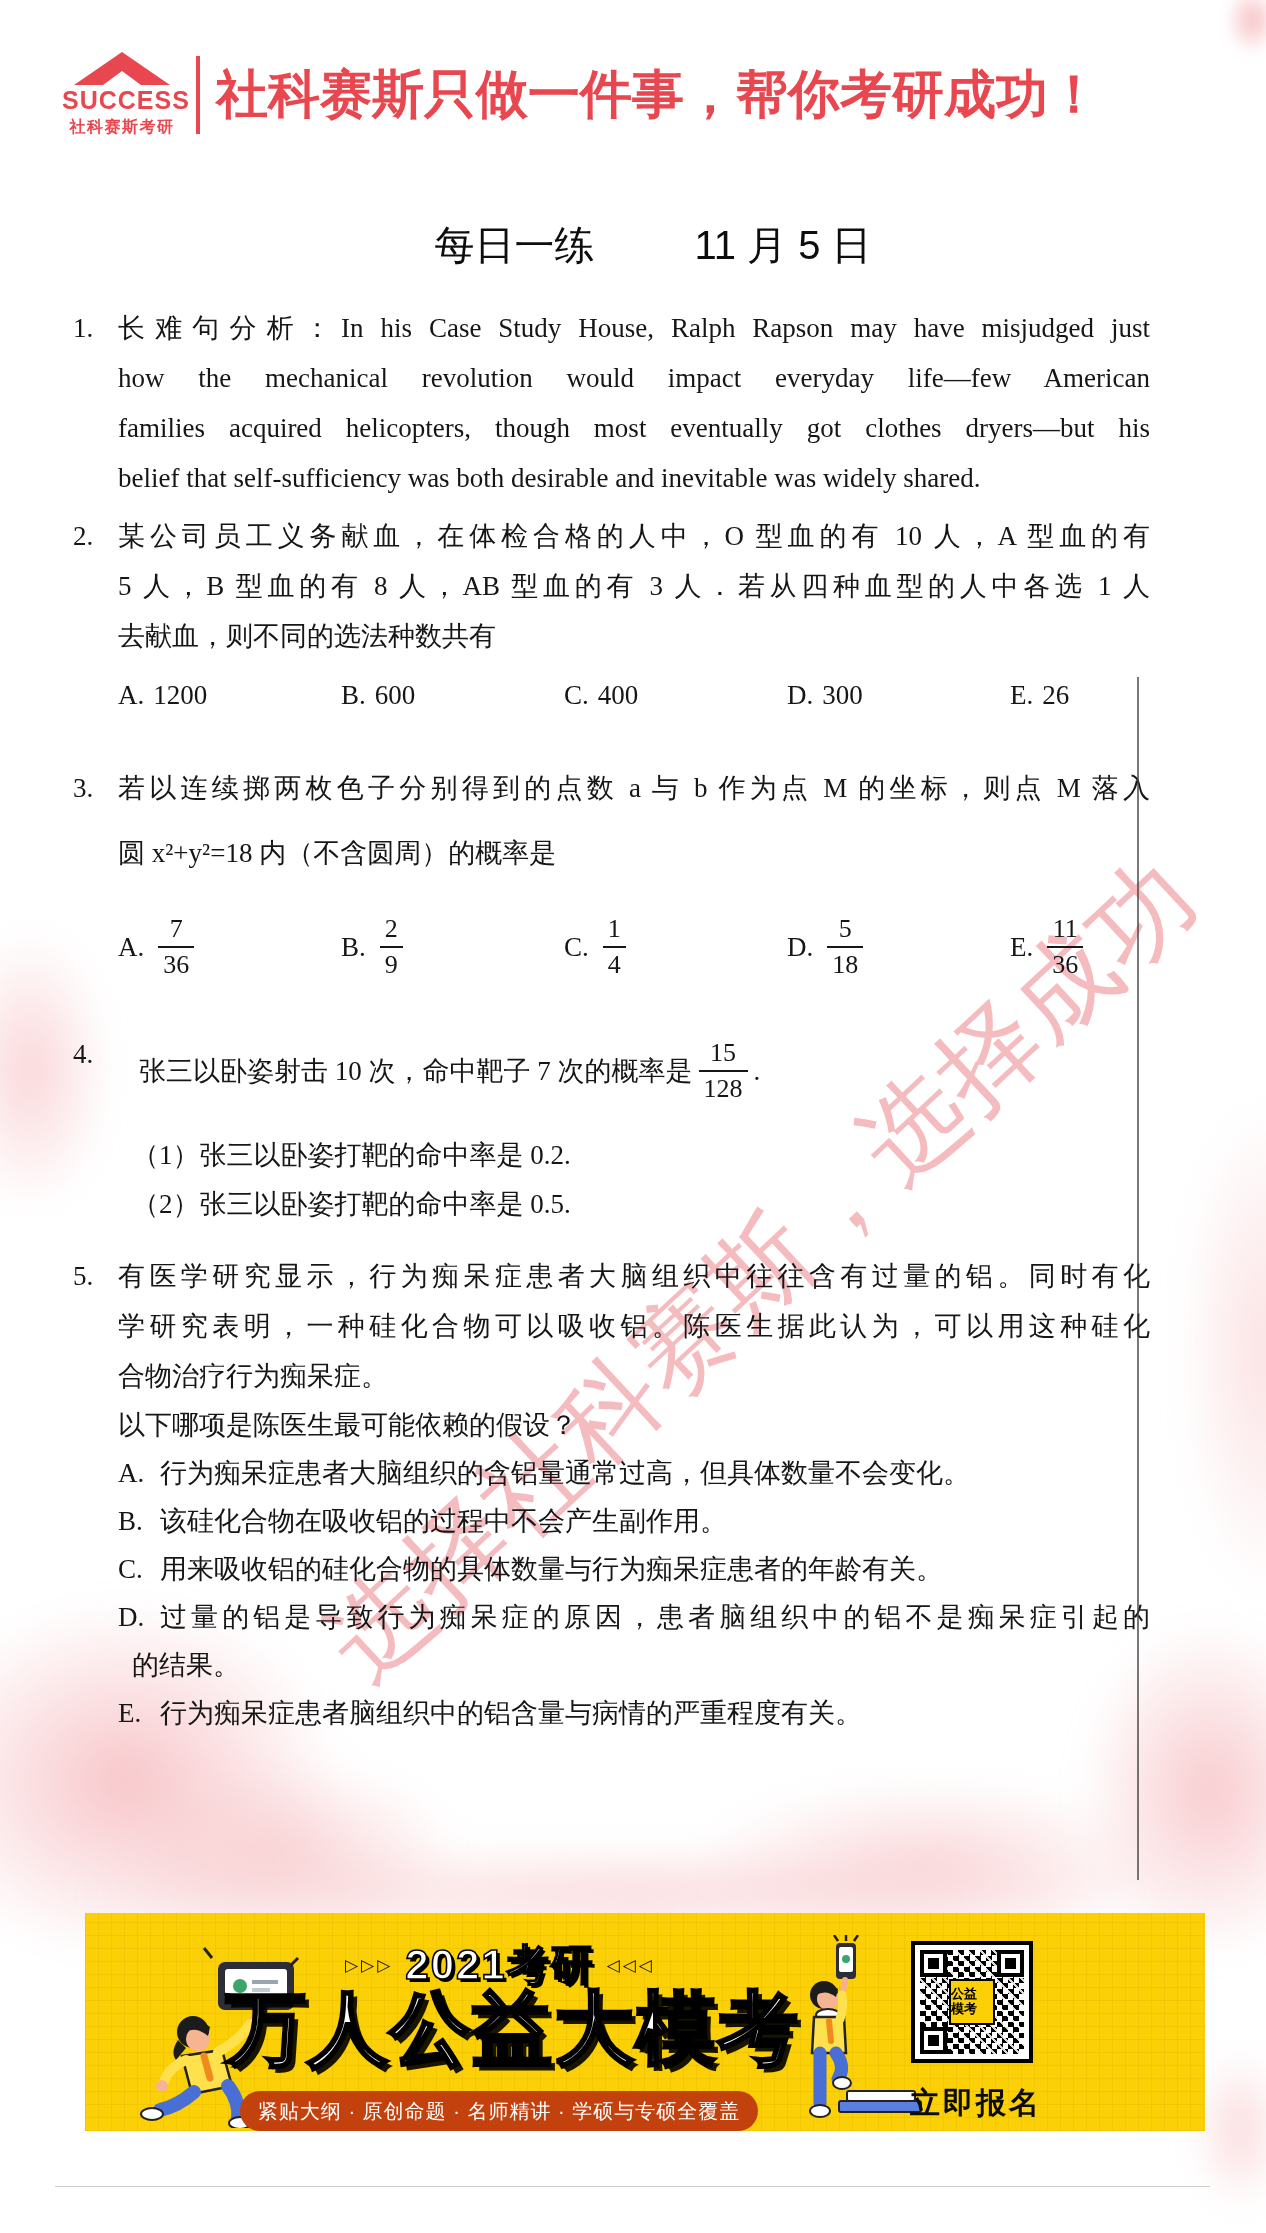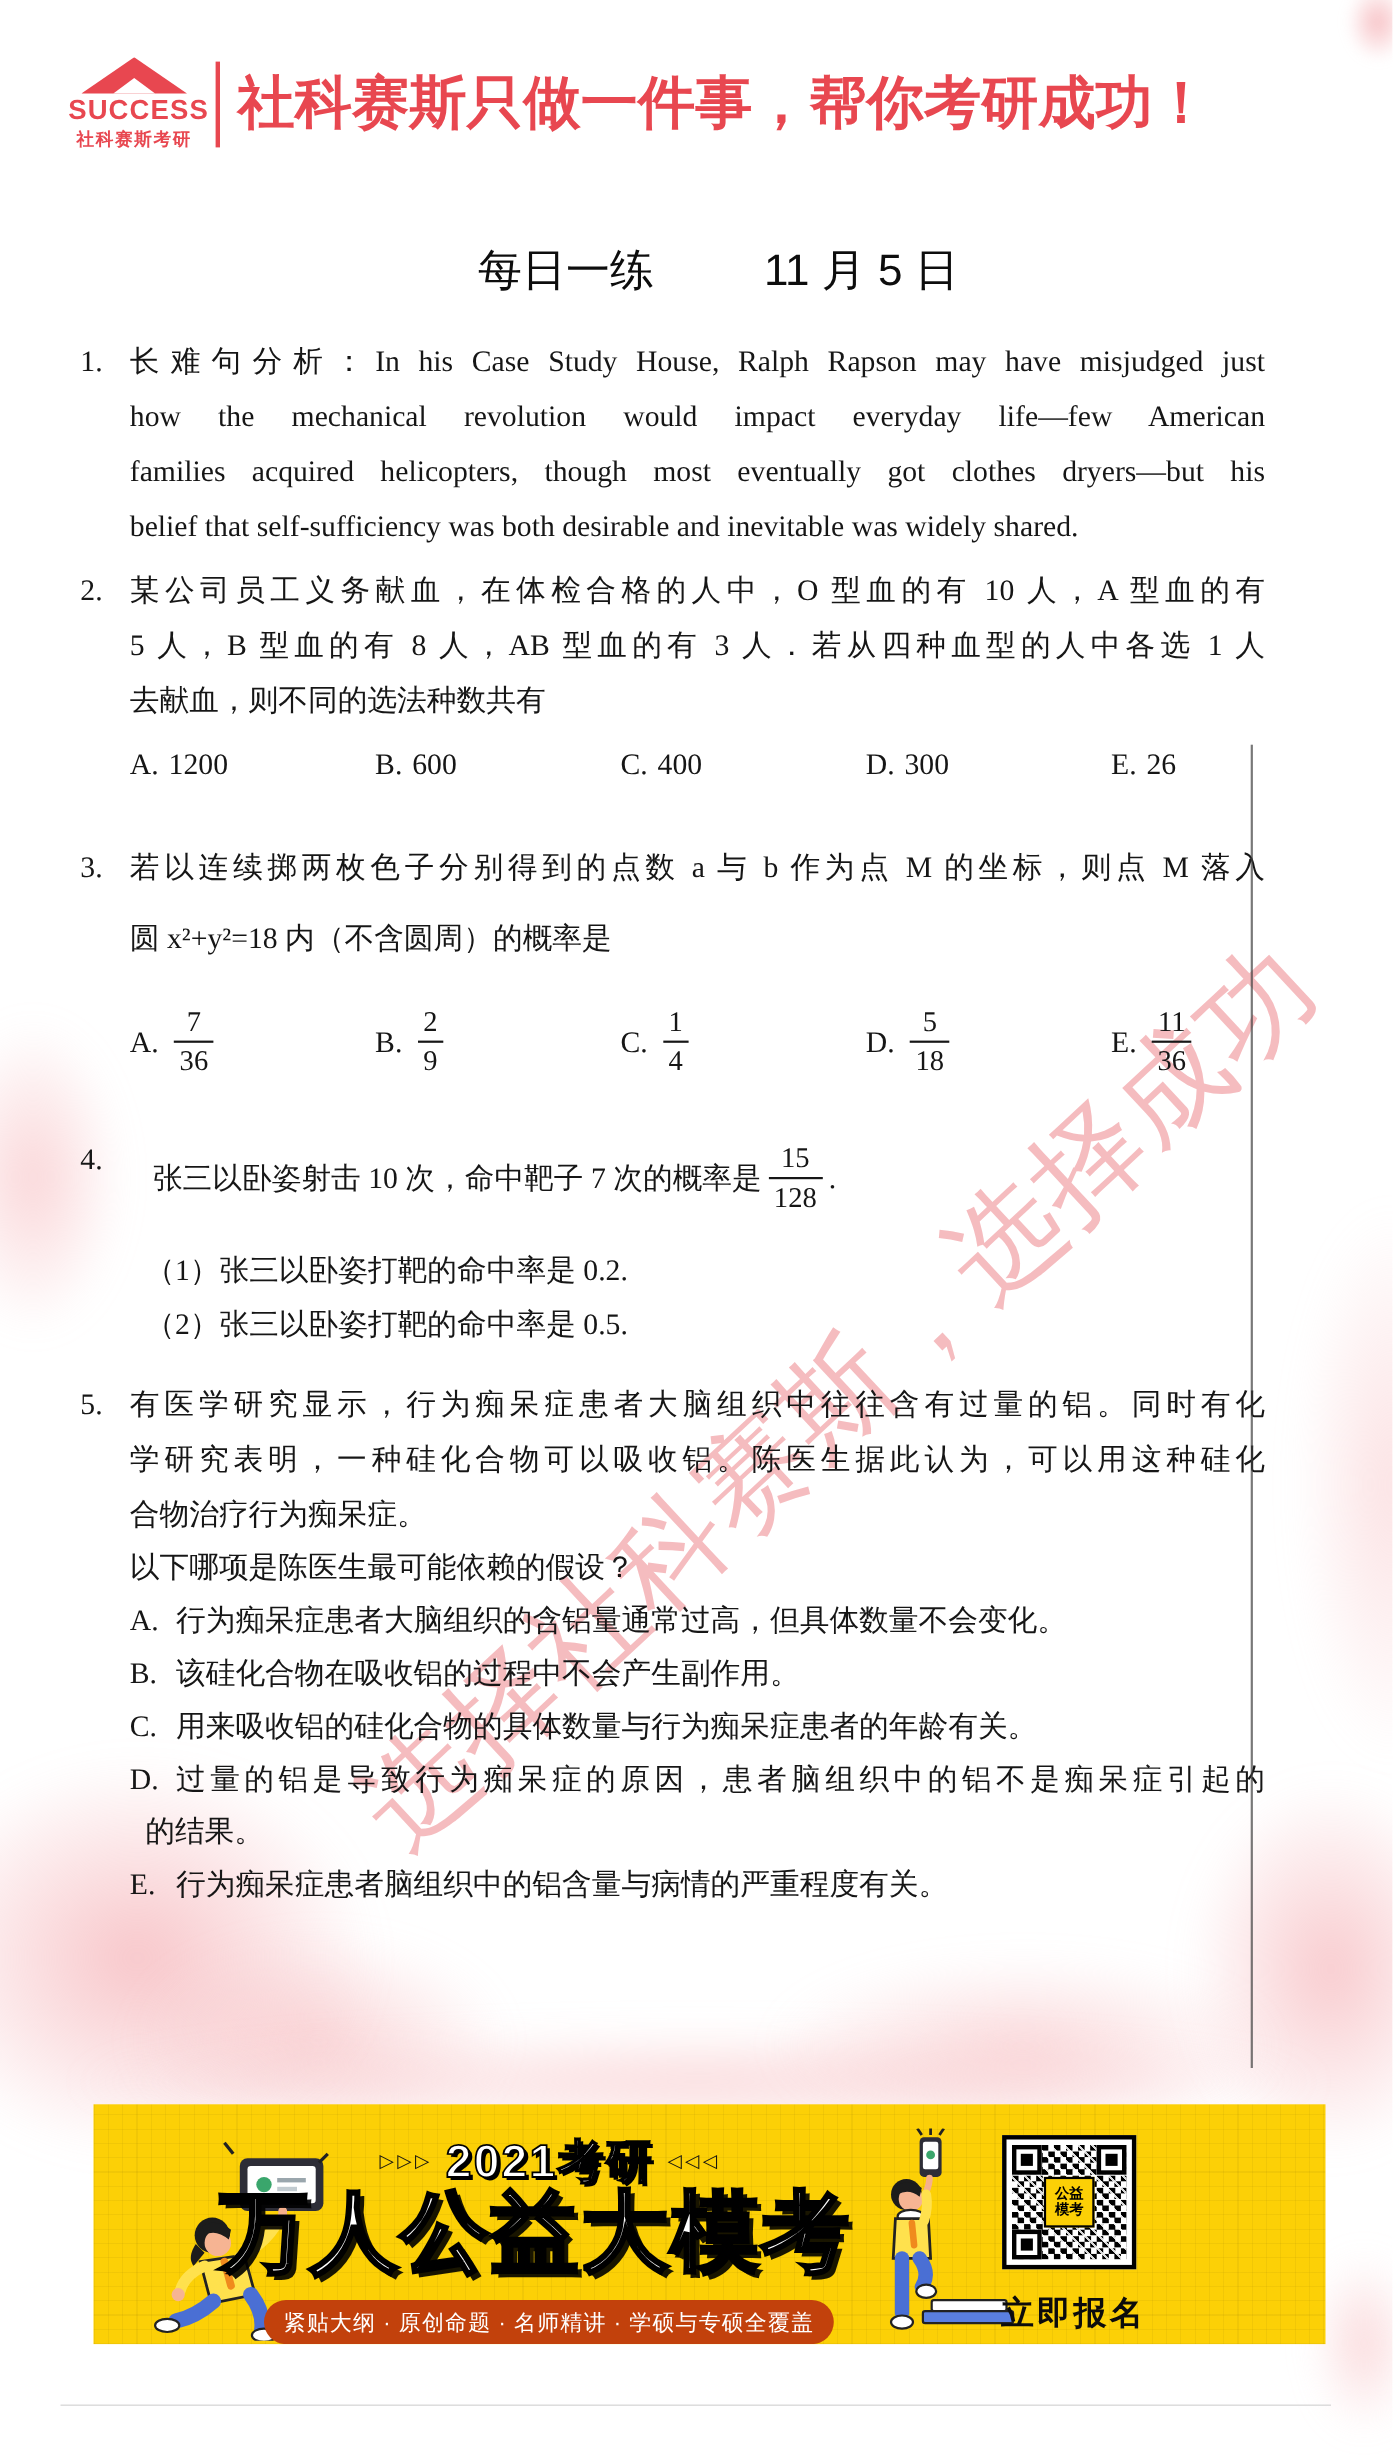--- a/index.html
+++ b/index.html
@@ -76,41 +76,41 @@
 
   
   .banner{position:absolute;left:85px;top:1913px;width:1120px;height:218px;background:#FCD006;z-index:3;overflow:hidden;}
   .banner-grid{position:absolute;inset:0;
      background-image:repeating-linear-gradient(0deg,rgba(0,0,0,.045) 0 1px,transparent 1px 13px),
                       repeating-linear-gradient(90deg,rgba(0,0,0,.045) 0 1px,transparent 1px 13px);}
   .banner-tag{position:absolute;top:24px;left:115px;width:600px;display:flex;justify-content:center;align-items:center;gap:12px;}
   .arrows{font-family:"DejaVu Sans",sans-serif;font-size:17px;color:#111;letter-spacing:3px;font-weight:700;}
   .yeartag{font-family:"Liberation Sans","DejaVu Sans",sans-serif;font-weight:900;font-size:42px;color:#fff;
            -webkit-text-stroke:1.6px #000;text-shadow:3px 3px 0 #000;letter-spacing:2px;}
-  .banner-title{position:absolute;top:70px;left:115px;width:600px;text-align:left;
+  .banner-title{position:absolute;top:70px;left:115px;width:600px;text-align:right;
            font-family:"Liberation Sans","DejaVu Sans",sans-serif;font-weight:900;font-size:80px;line-height:1.15;
            color:#fff;-webkit-text-stroke:3px #000;text-shadow:5px 5px 0 rgba(0,0,0,.9);letter-spacing:2px;white-space:nowrap;}
   .banner-pill{position:absolute;top:178px;left:155px;width:518px;height:40px;background:#c2410c;border-radius:20px;
            color:#fff;display:flex;align-items:center;justify-content:center;
            font-family:"Liberation Sans","DejaVu Sans",sans-serif;font-size:20px;letter-spacing:1px;white-space:nowrap;}
   .girl1{position:absolute;left:15px;top:15px;}
   .girl2{position:absolute;left:695px;top:22px;}
   .books{position:absolute;left:752px;top:176px;}
   .qr{position:absolute;left:826px;top:28px;width:122px;height:122px;background:#fff;border:4px solid #000;
       box-sizing:border-box;padding:5px;}
   .qr-pat{position:relative;width:100%;height:100%;
       background-image:
         repeating-linear-gradient(45deg,transparent 0 7px,rgba(255,255,255,.85) 7px 9px),
         conic-gradient(#000 25%,#fff 0 50%,#000 0 75%,#fff 0);
       background-size:auto,11px 11px;}
   .fp{position:absolute;width:27px;height:27px;background:#fff;border:4px solid #000;box-sizing:border-box;}
   .fp::after{content:"";position:absolute;inset:4px;background:#000;}
   .fp-tl{left:0;top:0;} .fp-tr{right:0;top:0;} .fp-bl{left:0;bottom:0;}
   .qr-label{position:absolute;left:50%;top:50%;transform:translate(-50%,-50%);width:42px;height:42px;
-      background:#FCD006;border:2px solid #000;display:flex;flex-direction:column;align-items:center;justify-content:center;
+      background:#FCD006;border:2px solid #000;display:flex;flex-direction:column;align-items:flex-start;justify-content:center;
       font-family:"Liberation Sans","DejaVu Sans",sans-serif;font-size:13px;font-weight:700;line-height:1.15;color:#000;}
   .cta{position:absolute;left:806px;top:170px;width:170px;text-align:center;
       font-family:"Liberation Sans","DejaVu Sans",sans-serif;font-weight:700;font-size:30px;letter-spacing:3px;color:#0c0c0c;cursor:pointer;}
 </style>
 </head>
 <body>
 
 <div class="page">
 
   <div class="blob b1"></div>

